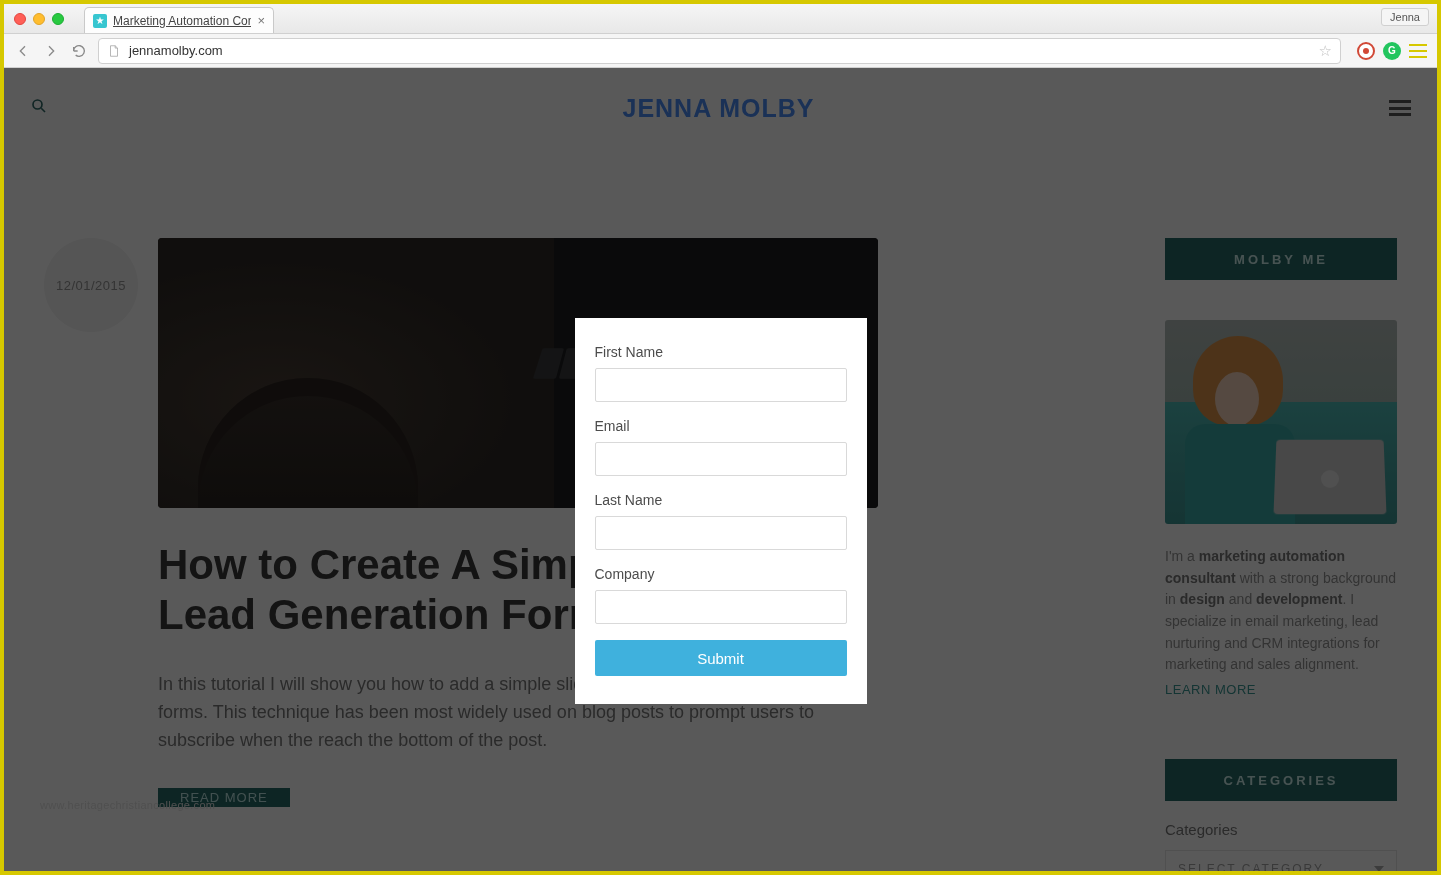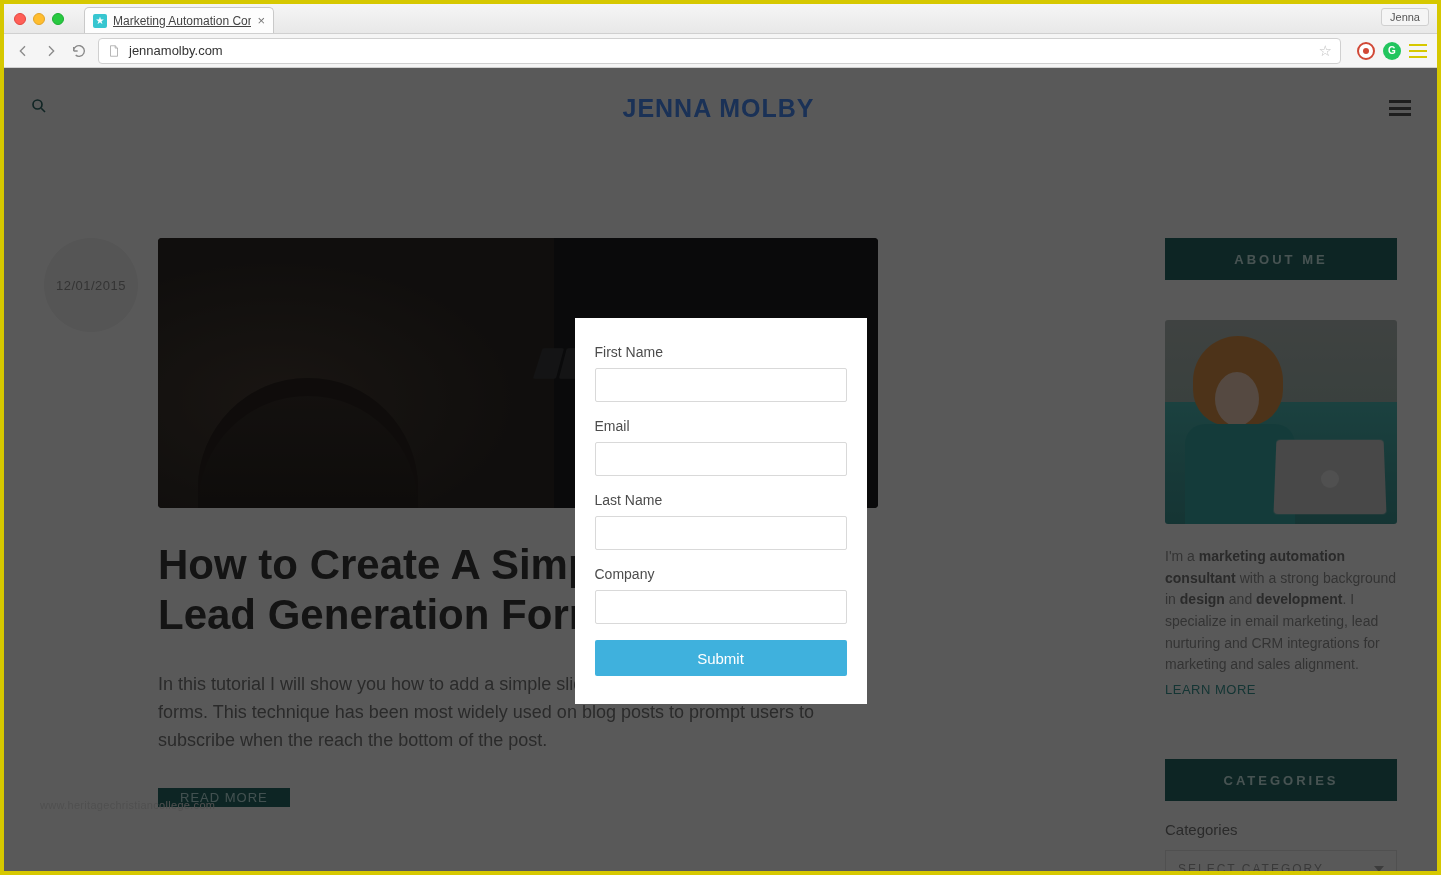--- a/index.html
+++ b/index.html
@@ -185,21 +185,21 @@
           </div>
             </div>
         </div>
         <h1 class="post-title">How to Create A Simple Slide-Out Lead Generation Form</h1>
         <p class="post-body">In this tutorial I will show you how to add a simple slide out effect to your lead generation forms. This technique has been most widely used on blog posts to prompt users to subscribe when the reach the bottom of the post.</p>
         <button class="readmore">READ MORE</button>
       </div>
     </div>
 
     <aside class="side-col">
-      <div class="side-block-hdr">ABOUT ME</div>
+      <div class="side-block-hdr">MOLBY ME</div>
       <div class="about-img">
         <div class="about-person">
             <div class="hair"></div>
             <div class="face"></div>
             <div class="torso"></div>
           </div>
         <div class="laptop"></div>
       </div>
       <p class="about-txt">
         <span>I'm a </span><b>marketing automation consultant</b><span> with a strong background in </span><b>design</b><span> and </span><b>development</b><span>. I specialize in email marketing, lead nurturing and CRM integrations for marketing and sales alignment.</span>

